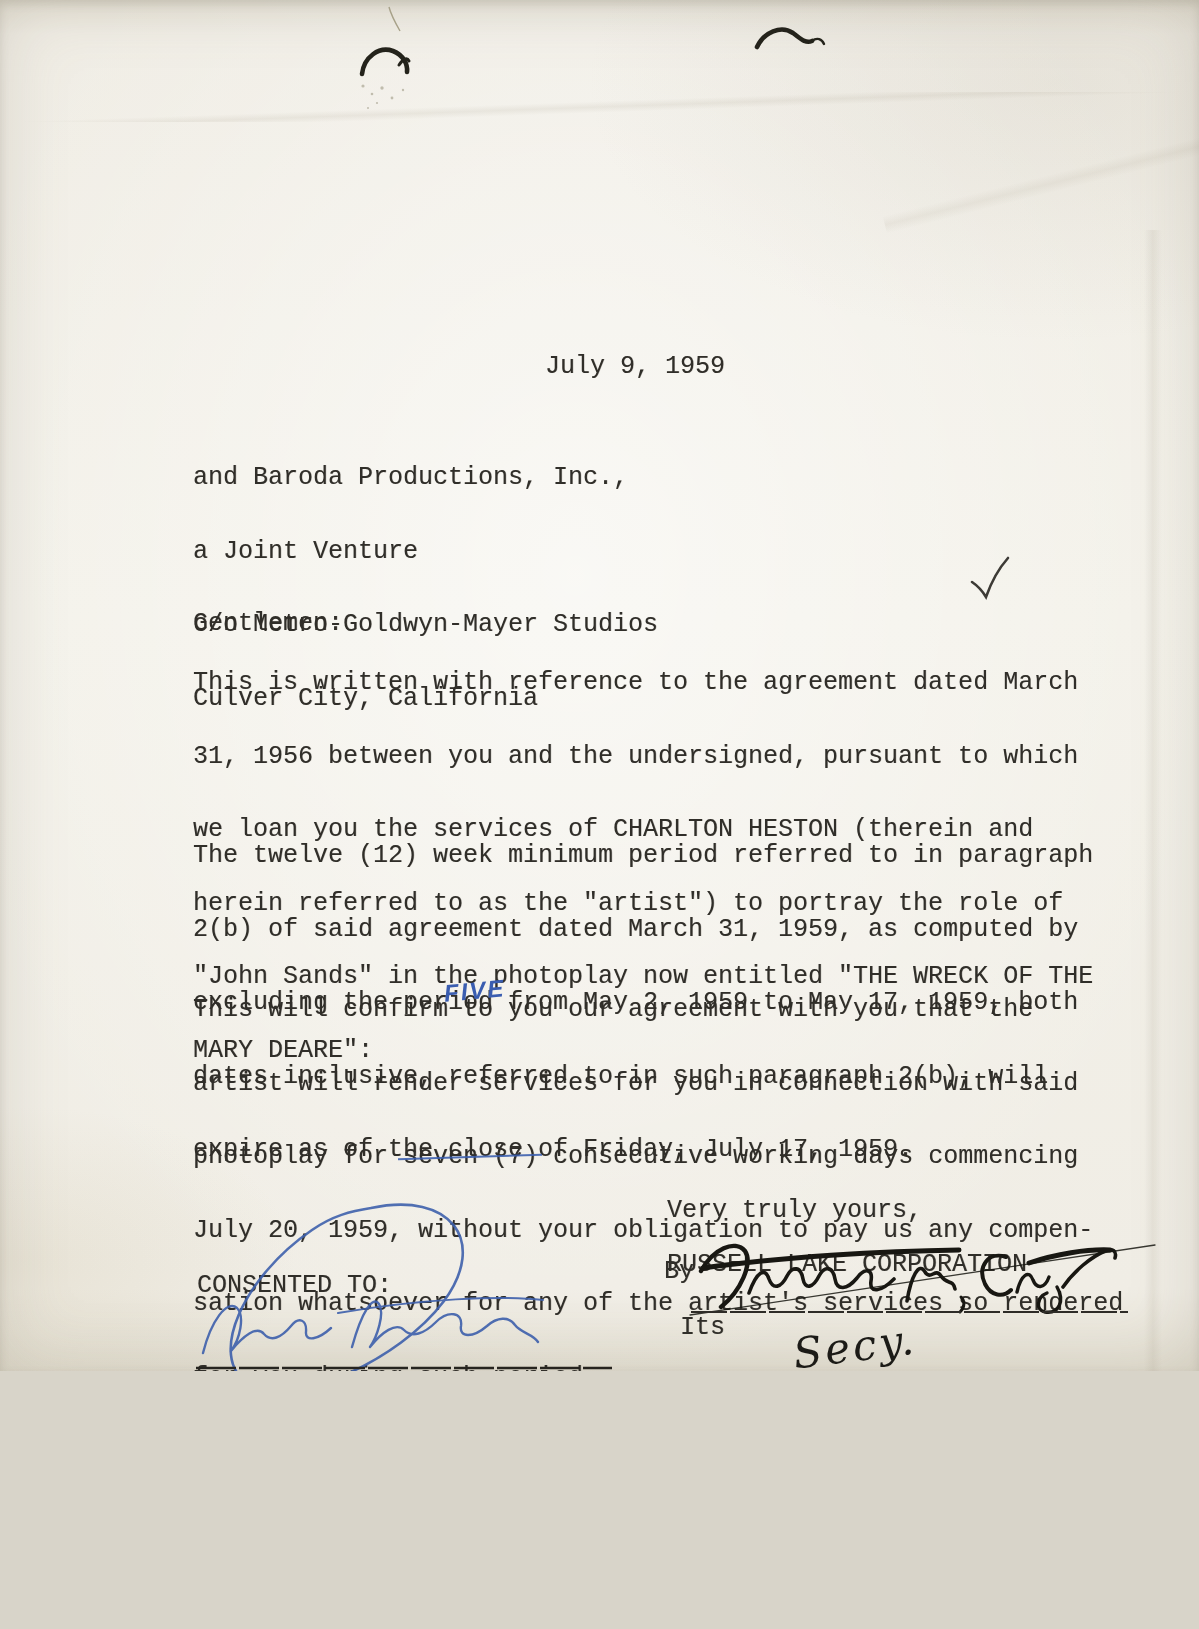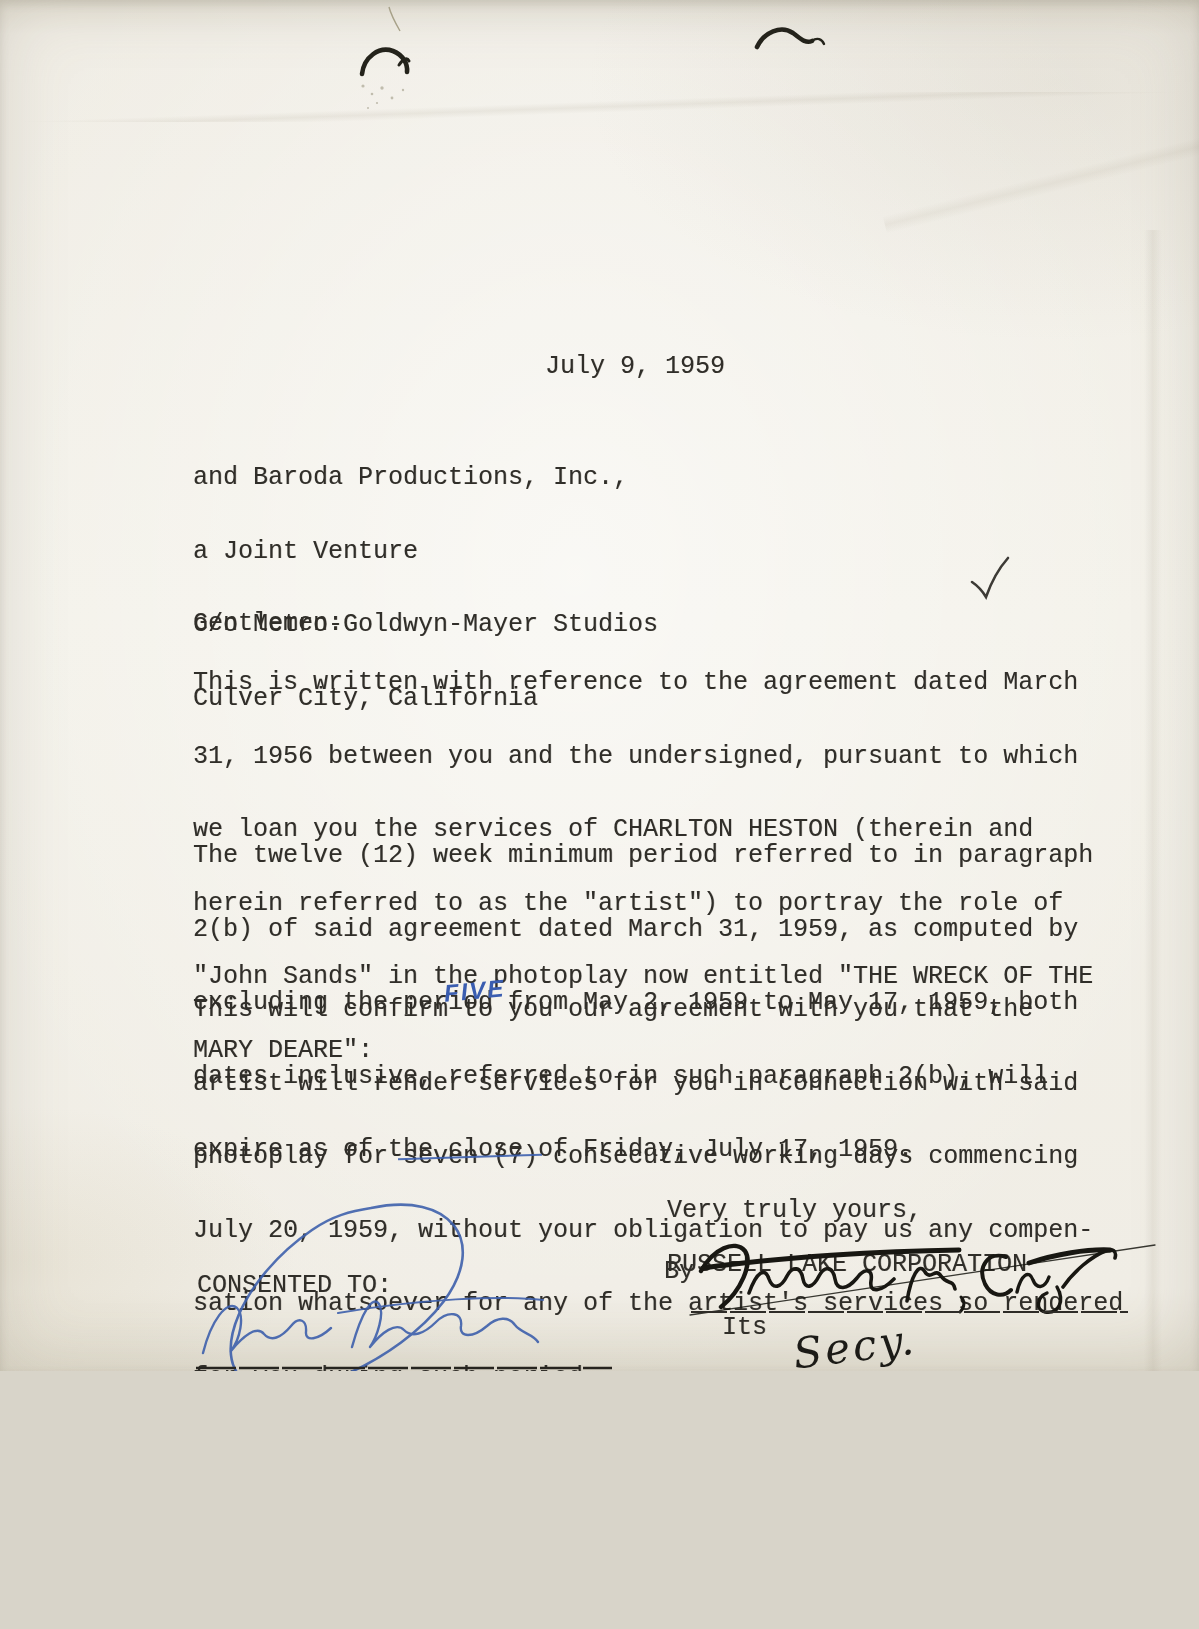--- a/index.html
+++ b/index.html
@@ -93,21 +93,21 @@
 
   <div class="hand-blue">FIVE</div>
 
   <div class="type" style="left:667px;top:1150px">
     <div class="ln">Very truly yours,</div>
   </div>
   <div class="type" style="left:667px;top:1204px">
     <div class="ln">RUSSELL LAKE CORPORATION</div>
   </div>
   <div class="type" style="left:664px;top:1260px">By</div>
-  <div class="type" style="left:722px;top:1316px">Its</div>
+  <div class="type" style="left:680px;top:1316px">Its</div>
   <div class="hand-black">Secy.</div>
 
   <div class="type" style="left:197px;top:1274px">CONSENTED TO:</div>
   <div class="type" style="left:212px;top:1377px">Charlton Heston</div>
   <div class="type" style="left:196px;top:1445px">RHD/aj</div>
 
   <svg class="ink" width="1199" height="1629" viewBox="0 0 1199 1629">
 
     <g stroke="#24231b" fill="none" stroke-linecap="round">
       <path d="M362 74 C364 57 379 46 393 51 C403 55 408 64 407 72" stroke-width="4.6"></path>

